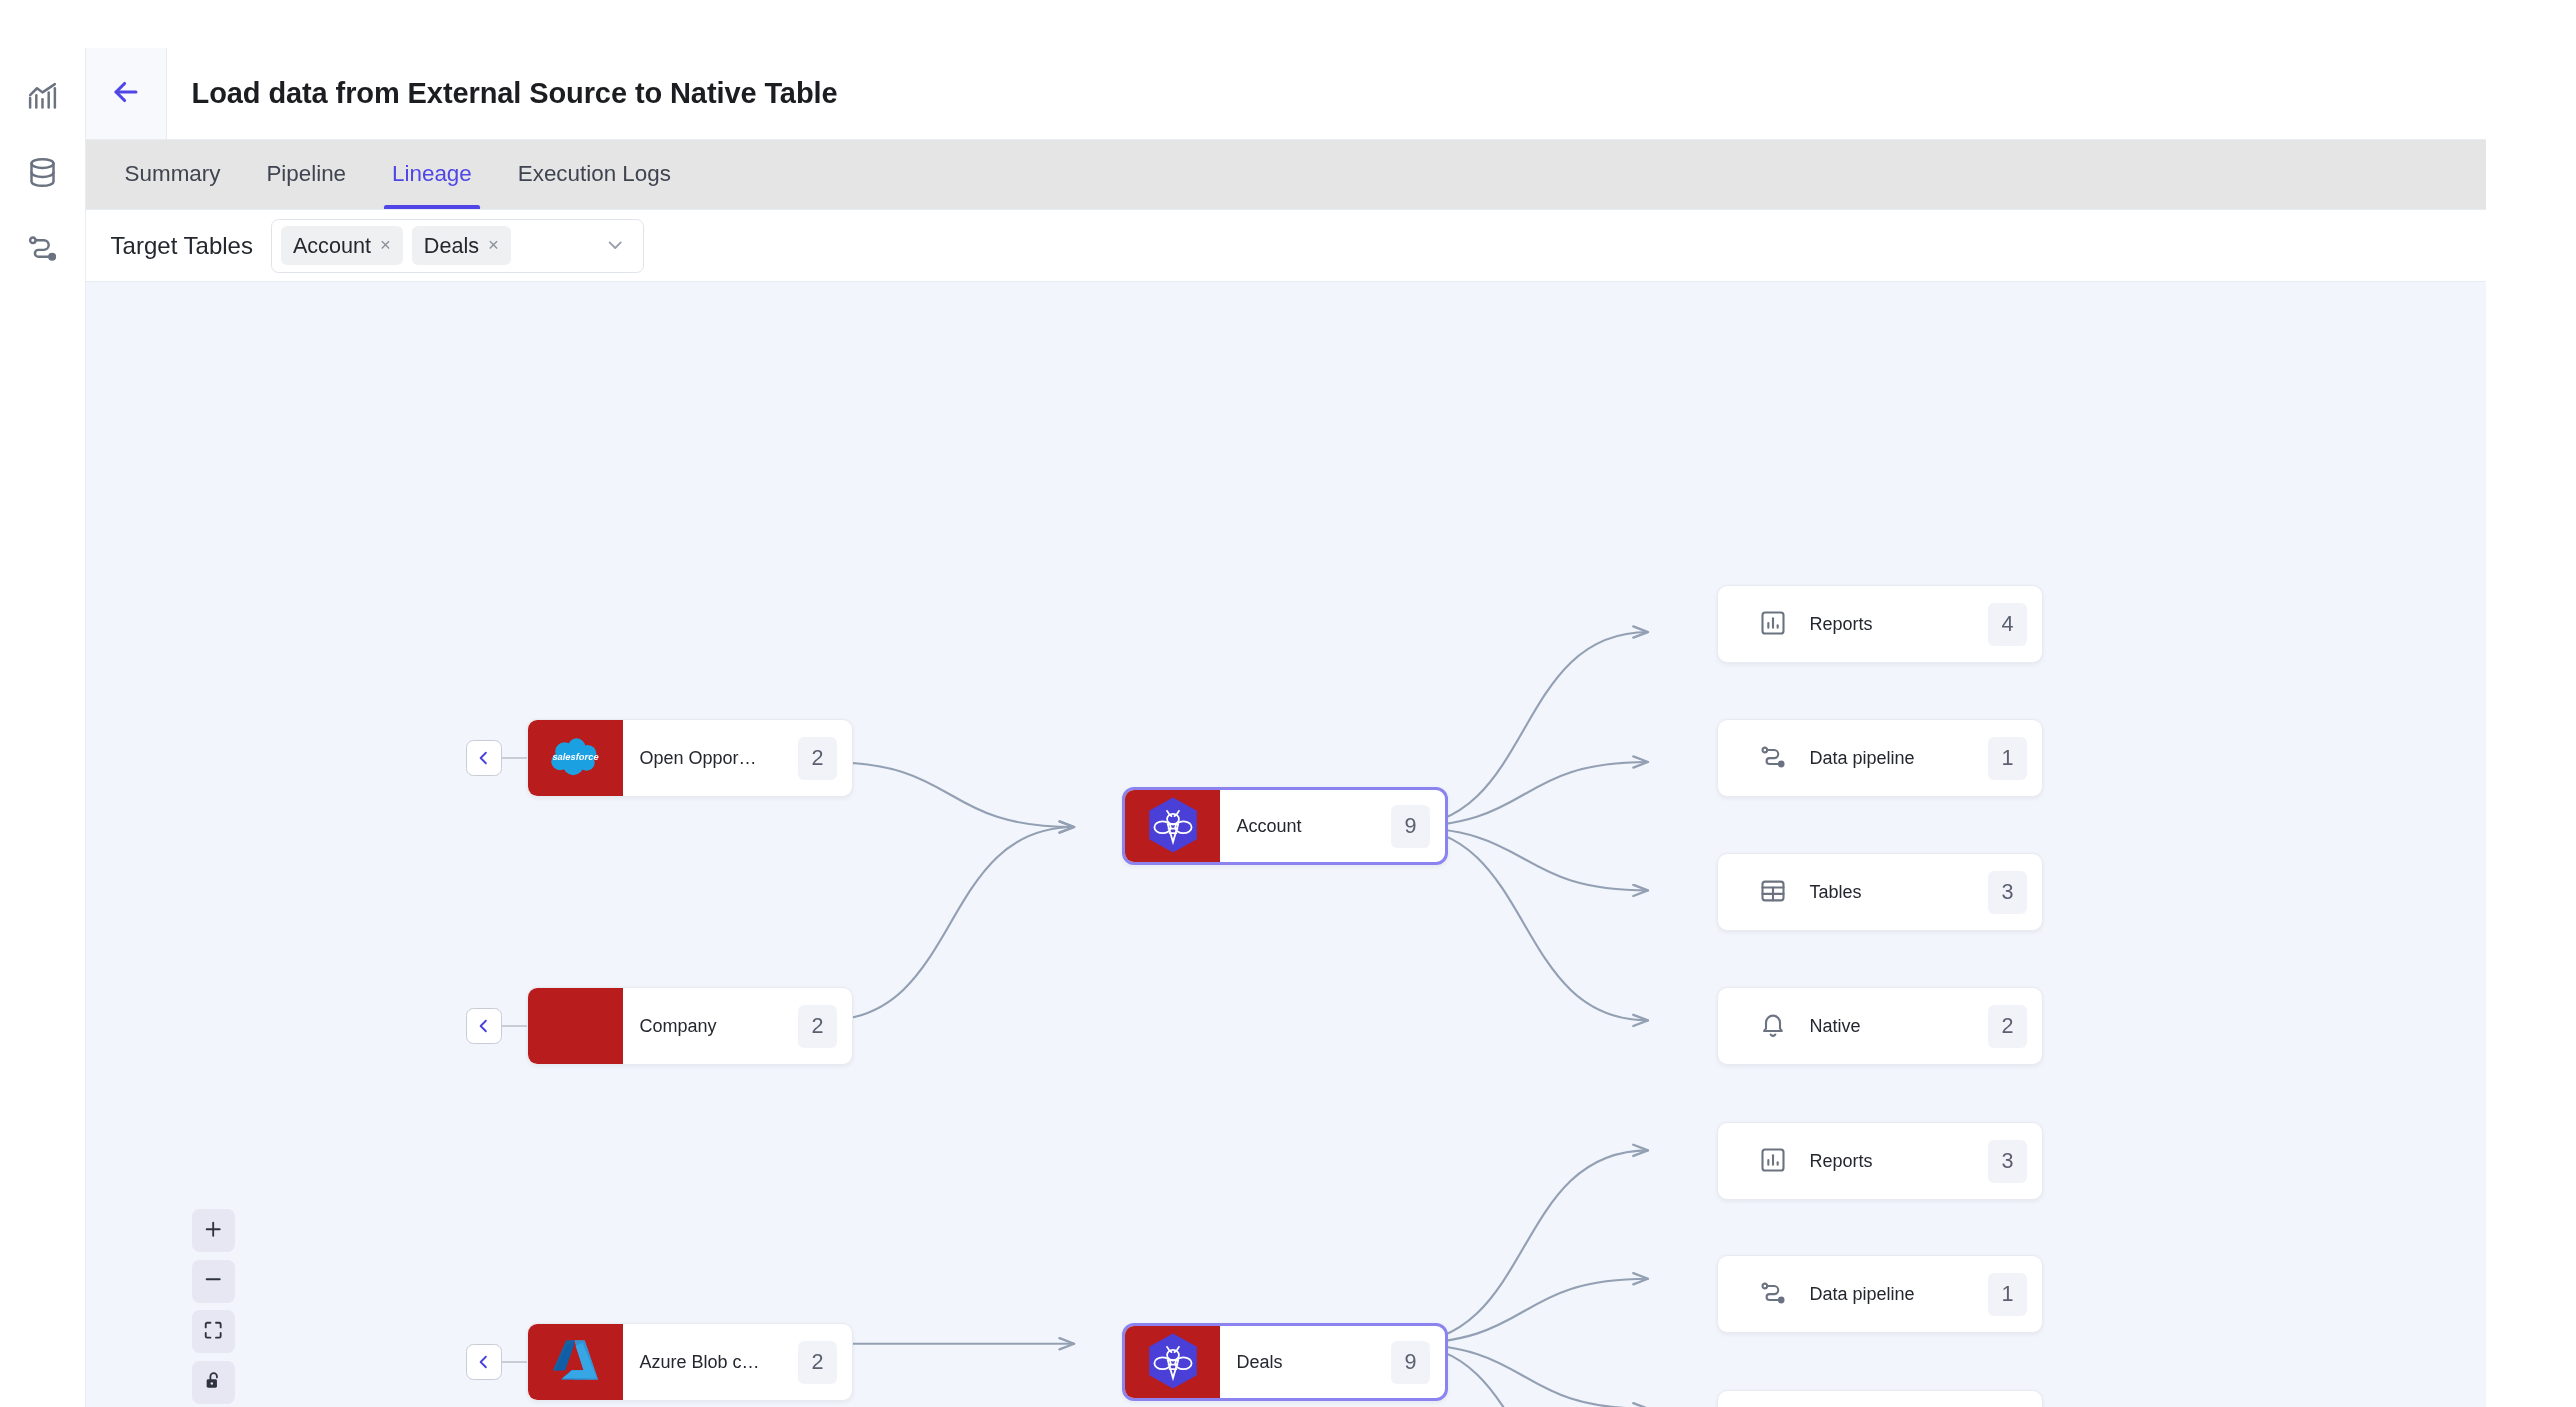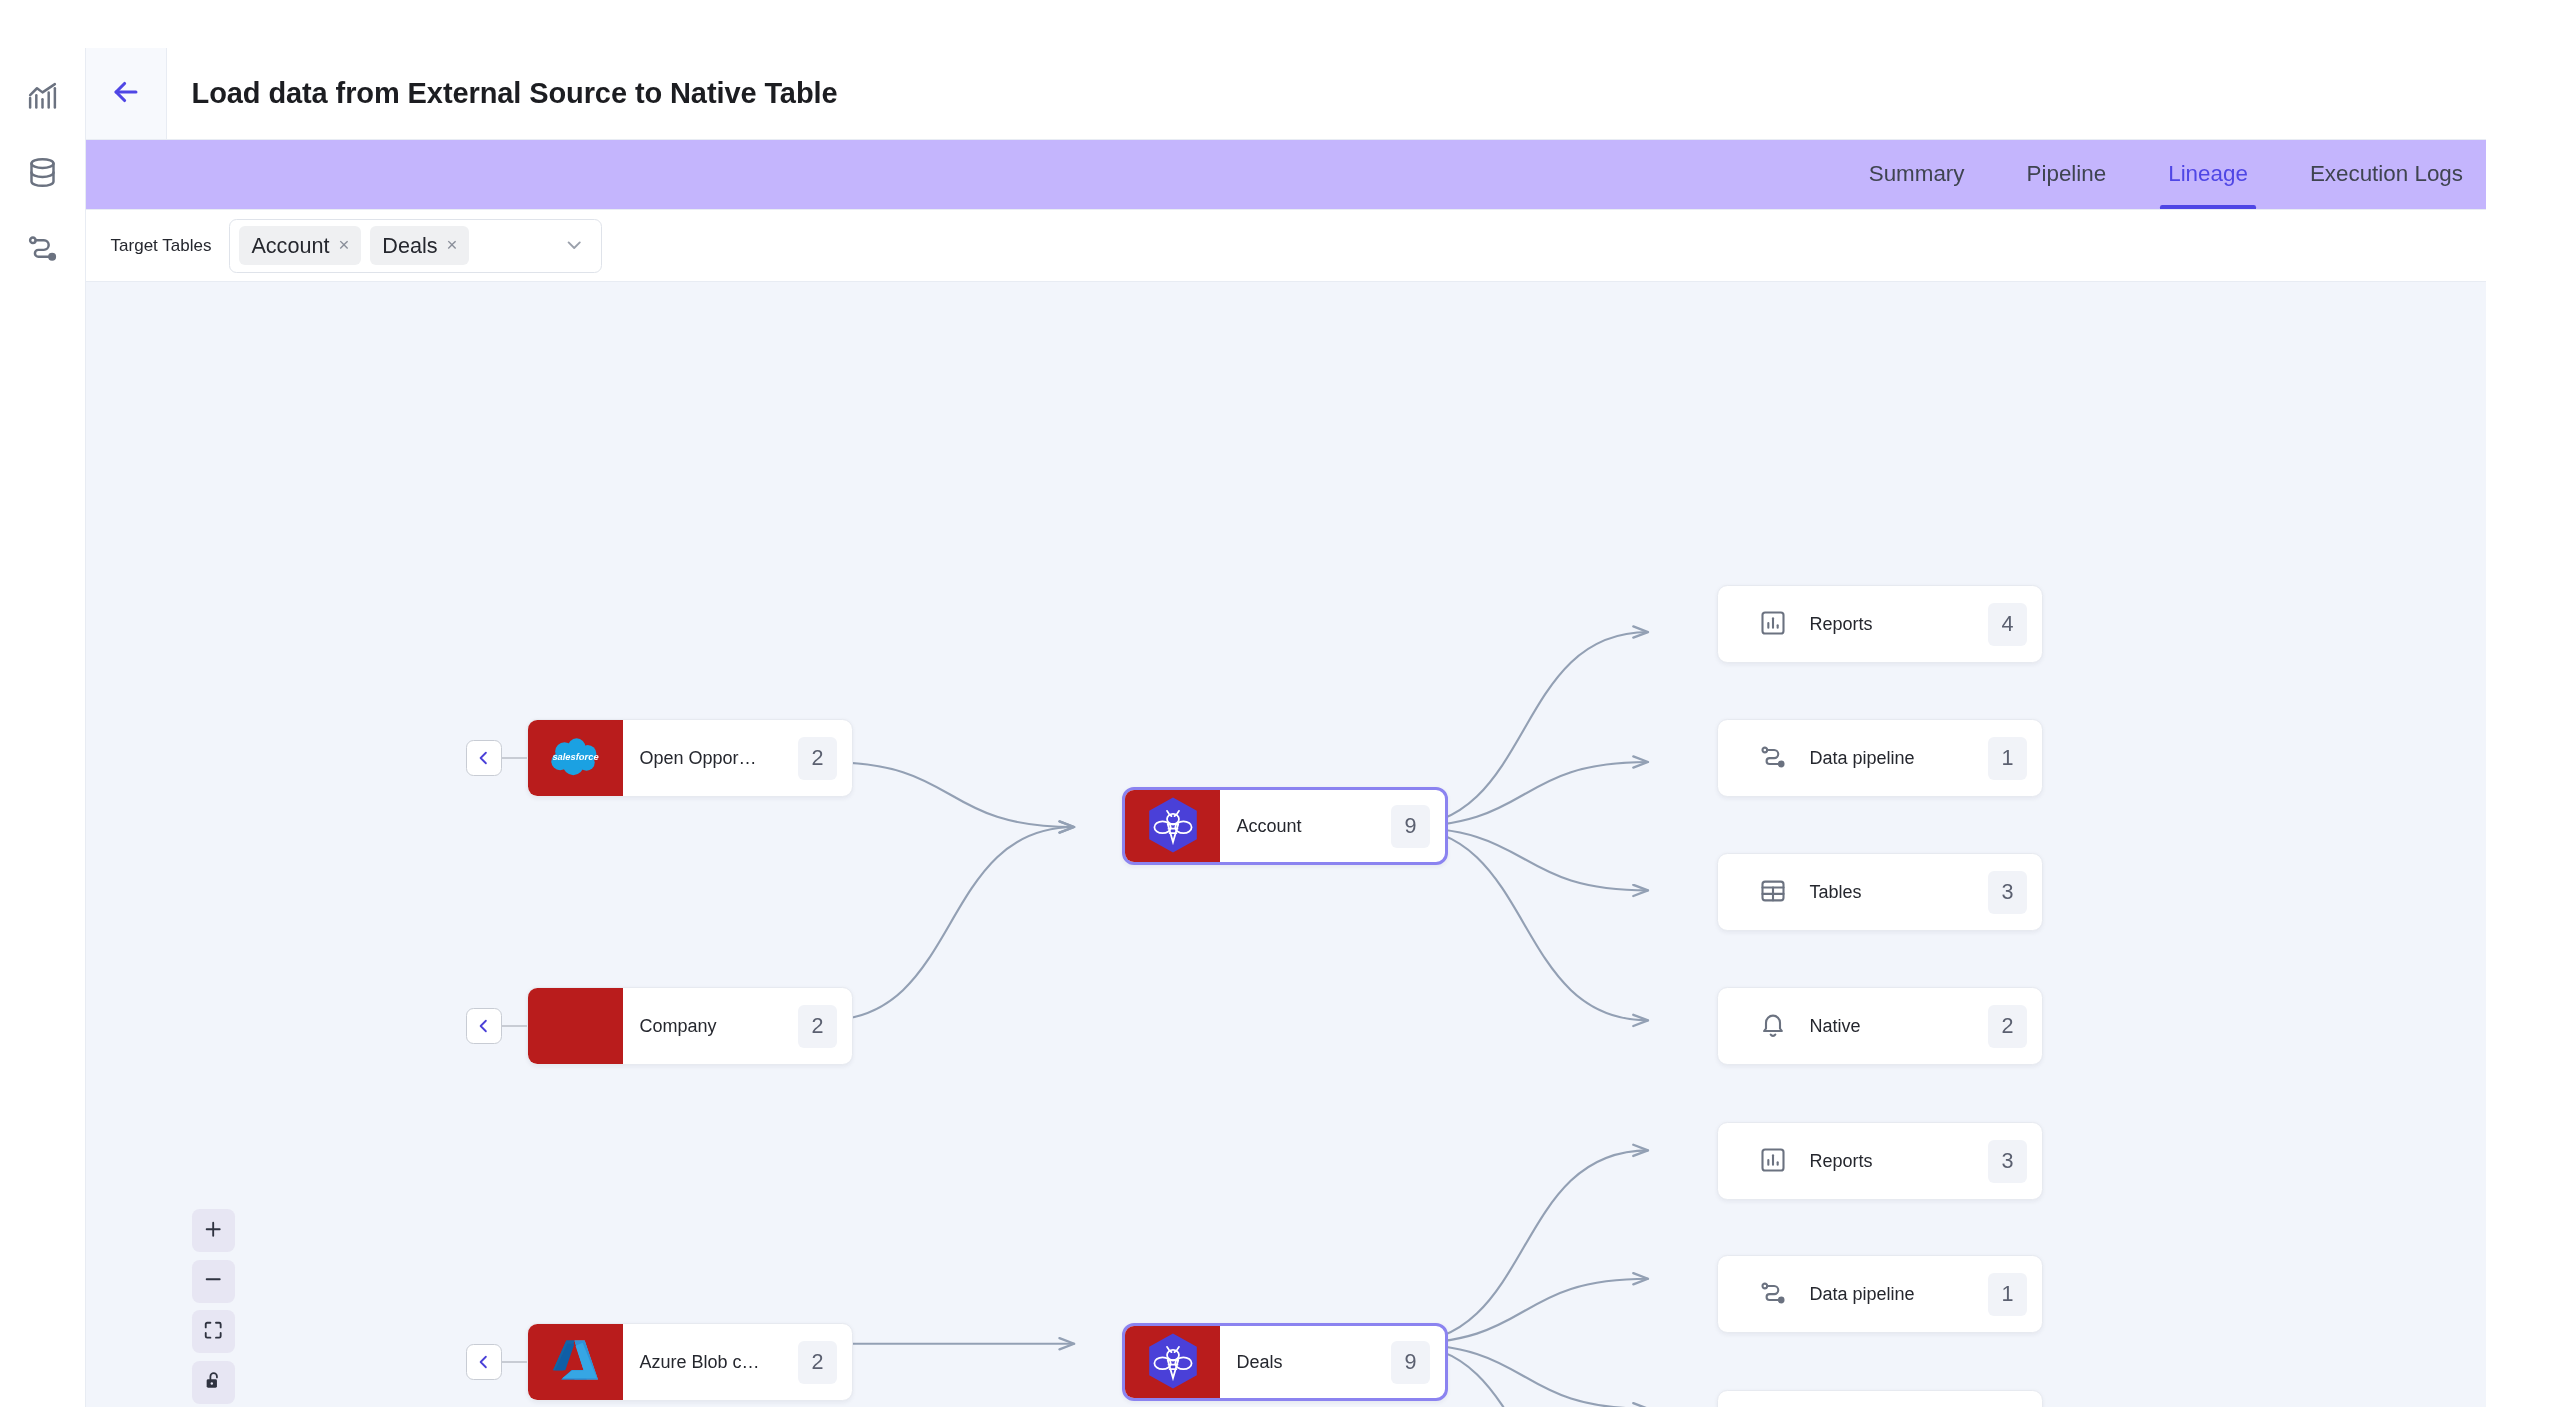--- a/index.html
+++ b/index.html
@@ -53,27 +53,26 @@
     padding-left: 24.6px;
     font-size: 29px;
     font-weight: 700;
     color: #1c1d21;
     letter-spacing: -0.1px;
   }
 
   
   .tabs {
     height: 70px;
-    background: #c4b5fd;
+    background: #e5e5e5;
     display: flex; align-items: flex-end;
     padding-left: 24.6px;
-    gap: 16px;
+    gap: 0;
     border-bottom: 1.5px solid #e8ecf3;
     flex: 0 0 70px;
-    justify-content: flex-end;
   }
   .tab {
     height: 70px;
     display: flex; align-items: center;
     padding: 0 23px;
     font-size: 22.4px;
     color: #3f4450;
     cursor: pointer;
     position: relative;
   }
@@ -92,21 +91,21 @@
   .filterbar {
     height: 72px;
     background: #ffffff;
     display: flex; align-items: center;
     padding-left: 24.6px;
     gap: 18px;
     border-bottom: 1.5px solid #e8ecf3;
     flex: 0 0 72px;
   }
   .filter-label {
-    font-size: 17px;
+    font-size: 24px;
     color: #25272e;
   }
   .multiselect {
     display: flex; align-items: center;
     height: 54px;
     min-width: 373px;
     border: 1.5px solid #dfe3ea;
     border-radius: 7.5px;
     padding: 0 9px;
     gap: 9px;

